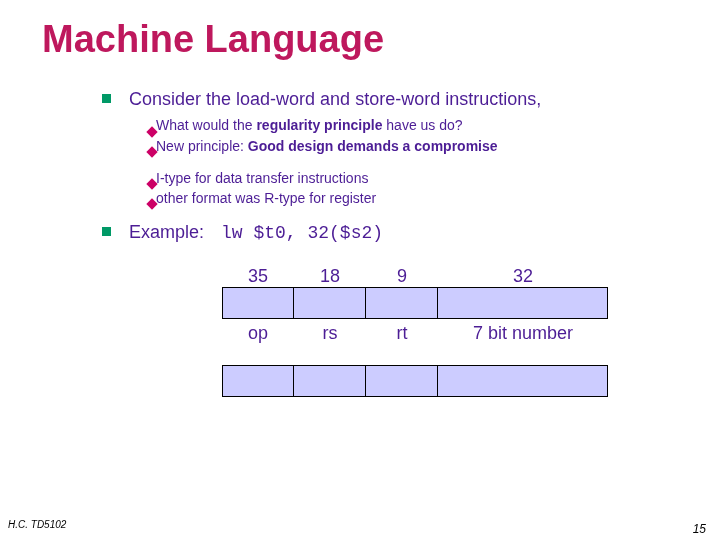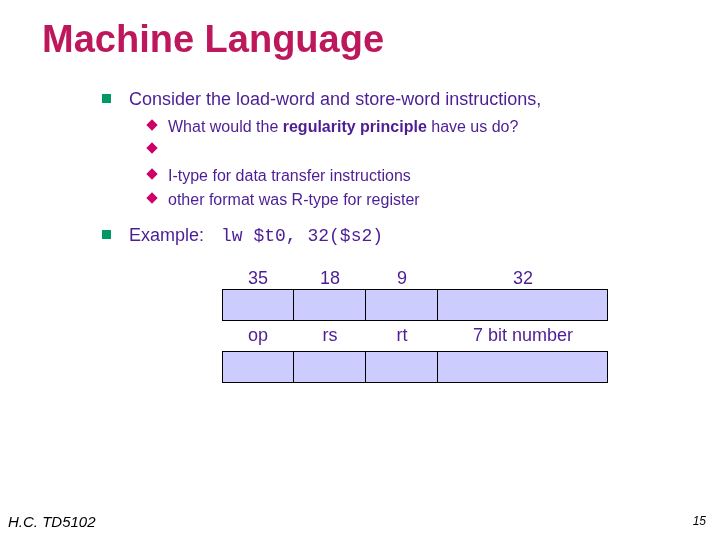--- a/index.html
+++ b/index.html
@@ -4,50 +4,50 @@
 <style>
   * { box-sizing: border-box; margin: 0; padding: 0; }
   html, body { width: 720px; height: 540px; background: #fff; font-family: Arial, Helvetica, sans-serif; }
   .slide { position: relative; width: 720px; height: 540px; padding: 18px 28px 0 42px; }
   .title { color: #be185d; font-size: 38px; font-weight: bold; margin-bottom: 26px; }
   .content { padding-left: 60px; color: #4c1d95; }
   .lvl1 { margin-bottom: 6px; }
   .lvl1-row { display: flex; align-items: flex-start; gap: 18px; font-size: 18px; line-height: 1.35; }
   .bullet1 { width: 9px; height: 9px; background: #009966; flex-shrink: 0; margin-top: 7px; }
   .sublist { padding-left: 46px; margin-top: 4px; margin-bottom: 12px; }
-  .lvl2-row { display: flex; align-items: flex-start; gap: 12px; font-size: 16px; line-height: 1.45; }
+  .lvl2-row { display: flex; align-items: flex-end; font-size: 14px; line-height: 1.45; }
   .bullet2b { width: 8px; height: 8px; background: #cc0066; transform: rotate(45deg); flex-shrink: 0; margin-top: 6px; }
   .bold { font-weight: bold; }
   .example-code { font-family: "Courier New", monospace; margin-left: 12px; }
 
   .table-wrap { margin-left: 120px; margin-top: 20px; }
   .val-row { display: flex; }
   .val-row > div { text-align: center; font-size: 18px; }
   .w1 { width: 72px; } .w2 { width: 72px; } .w3 { width: 72px; } .w4 { width: 170px; }
   .box-row { display: flex; }
   .box-row > div {
     border: 1px solid #000;
     background: #ccccff;
     text-align: center;
     font-size: 18px;
     height: 32px; line-height: 30px;
   }
   .lbl-row > div {
     border: none; background: transparent;
     text-align: center; font-size: 18px;
-    height: 30px; line-height: 28px;
+    height: 46px; line-height: 28px;
   }
   .box-row > div + div { border-left: none; }
 
   .footer-left {
     position: absolute; left: 8px; bottom: 10px;
-    font-size: 15px; font-style: italic; color: #000;
+    font-size: 10px; font-style: italic; color: #000;
   }
   .footer-right {
-    position: absolute; right: 14px; bottom: 12px;
+    position: absolute; right: 14px; bottom: 4px;
     font-size: 12px; font-style: italic; color: #000;
   }
 </style>
 </head>
 <body>
 
 <div class="slide">
 
   <div class="title">Machine Language</div>
 
@@ -60,20 +60,23 @@
       </div>
       <div class="sublist">
         <div class="lvl2-row">
           <div class="bullet2b"></div>
           <div>
             <span>What would the </span><span class="bold">regularity principle</span><span> have us do?</span>
           </div>
         </div>
         <div class="lvl2-row">
           <div class="bullet2b"></div>
+          <div>
+            <span>New principle:  </span><span class="bold">Good design demands a compromise</span><span></span>
+          </div>
         </div>
       </div>
     </div>
 
     <div class="lvl1">
       <div class="sublist">
         <div class="lvl2-row">
           <div class="bullet2b"></div>
           <div>
             <span>I-type for data transfer instructions</span>

